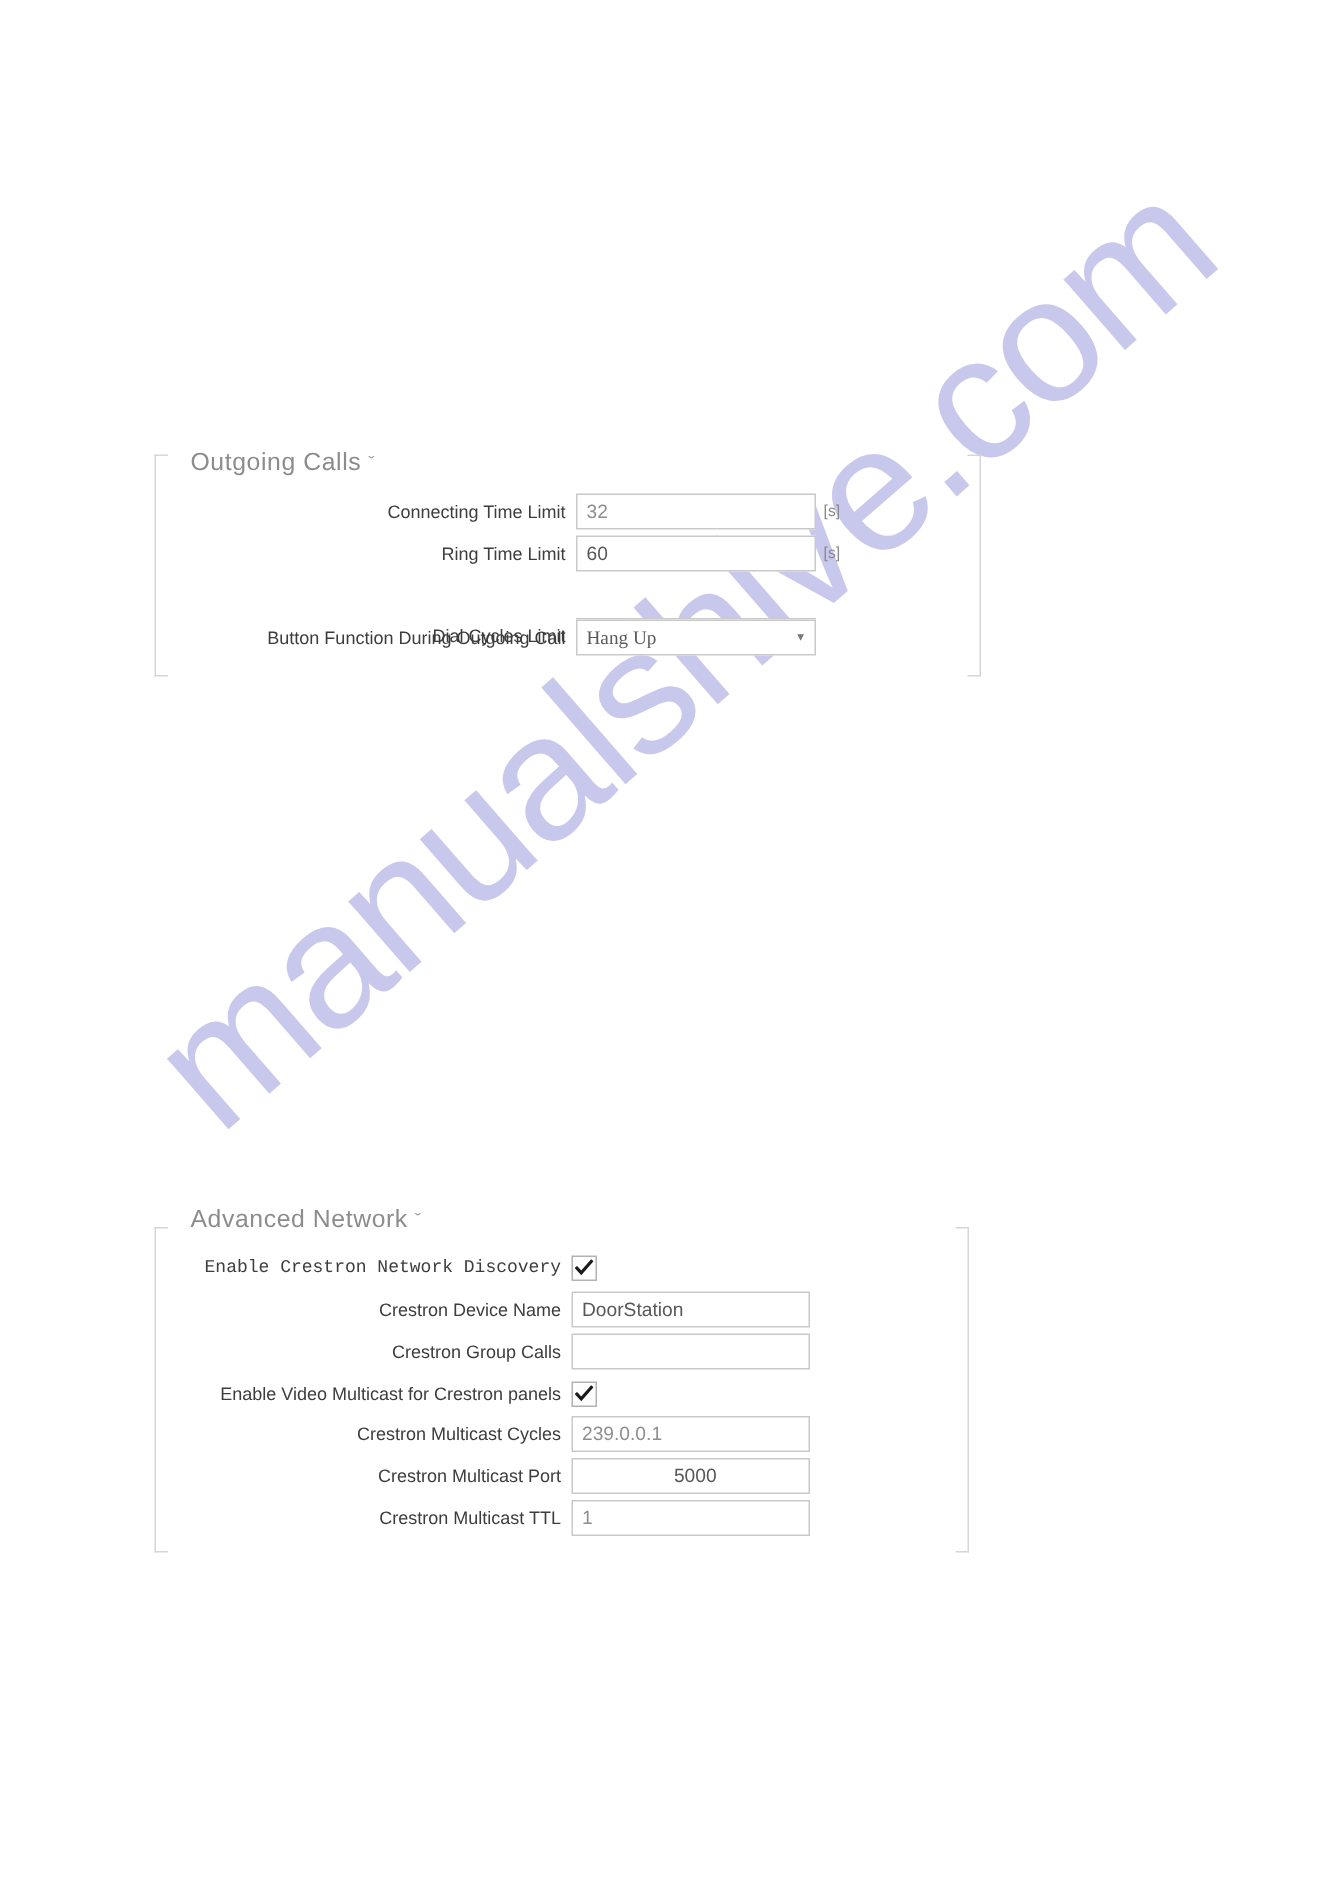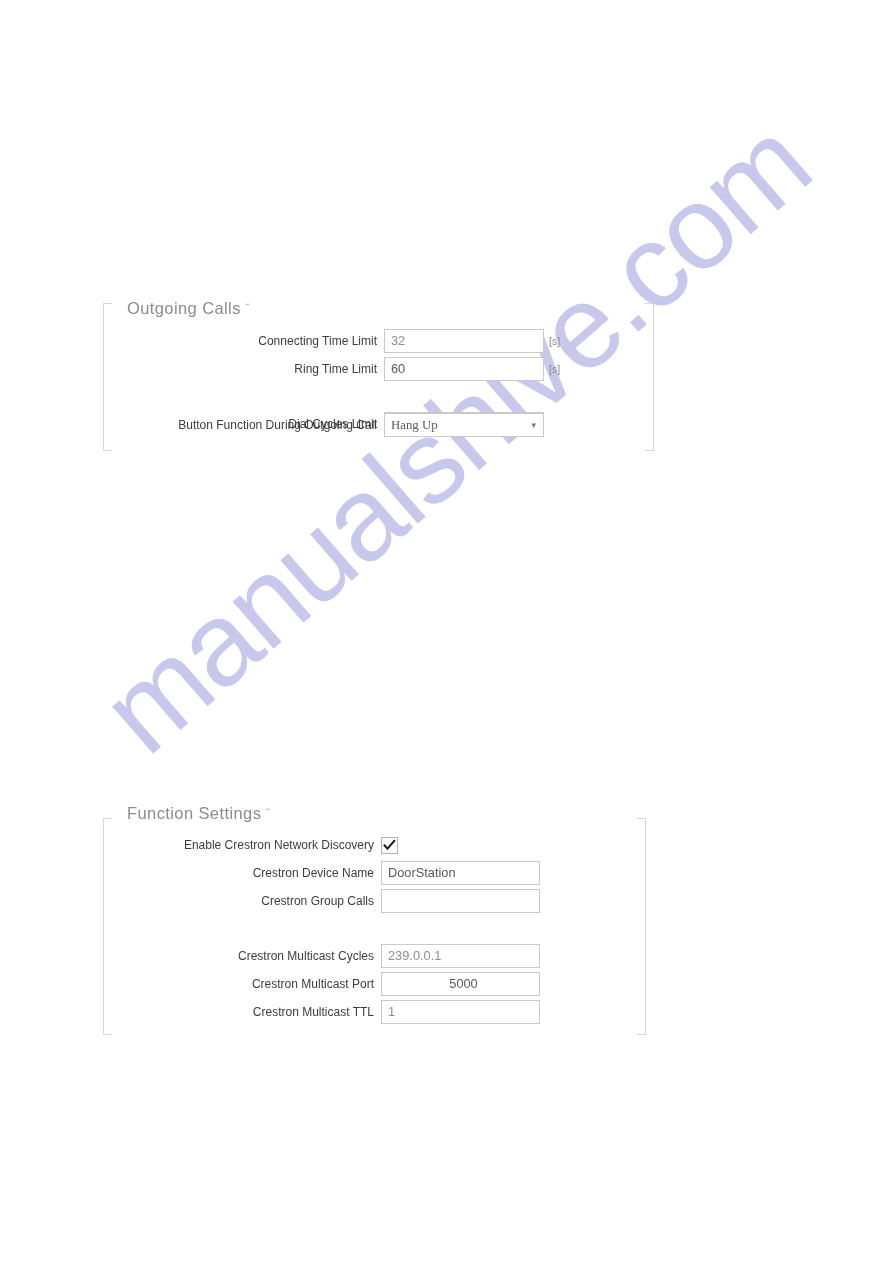--- a/index.html
+++ b/index.html
@@ -216,42 +216,50 @@
       <div class="rail left"></div>
         <div class="rail right"></div>
       <div class="stub tl"></div>
         <div class="stub bl"></div>
       <div class="stub tr"></div>
         <div class="stub br"></div>
     </div>
   </div>
 
   <div class="sec-title" style="left:127px;top:805px;">
-    <span>Function Settings</span><span class="caret">ˇ</span>
-  </div>
-
-  <div class="row" style="left:101px;top:833px;">
+    <span>Advanced Network</span><span class="caret">ˇ</span>
+  </div>
+
+  <div class="row" style="left:101px;top:833px;font-family:Liberation Mono, monospace;">
     <div class="lab" style="width:280px;">Enable Crestron Network Discovery</div>
     <div class="cbox">
       <svg width="13" height="13" viewBox="0 0 13 13">
         <path d="M1.6 6.4 L4.5 9.6 L11.2 1.9" stroke="#1b1b1b" stroke-width="2.1" fill="none" stroke-linecap="square"></path>
       </svg>
     </div>
   </div>
 
   <div class="row" style="left:101px;top:861px;">
     <div class="lab" style="width:280px;">Crestron Device Name</div>
     <div class="tbox" style="width:159px;">DoorStation</div>
   </div>
 
   <div class="row" style="left:101px;top:889px;">
     <div class="lab" style="width:280px;">Crestron Group Calls</div>
     <div class="tbox" style="width:159px;"></div>
   </div>
 
+  <div class="row" style="left:101px;top:917px;">
+    <div class="lab" style="width:280px;">Enable Video Multicast for Crestron panels</div>
+    <div class="cbox">
+      <svg width="13" height="13" viewBox="0 0 13 13">
+        <path d="M1.6 6.4 L4.5 9.6 L11.2 1.9" stroke="#1b1b1b" stroke-width="2.1" fill="none" stroke-linecap="square"></path>
+      </svg>
+    </div>
+  </div>
 
   <div class="row" style="left:101px;top:944px;">
     <div class="lab" style="width:280px;">Crestron Multicast Cycles</div>
     <div class="tbox dim" style="width:159px;">239.0.0.1</div>
   </div>
 
   <div class="row" style="left:101px;top:972px;">
     <div class="lab" style="width:280px;">Crestron Multicast Port</div>
     <div class="tbox" style="width:159px;text-align:center;">5000</div>
   </div>

